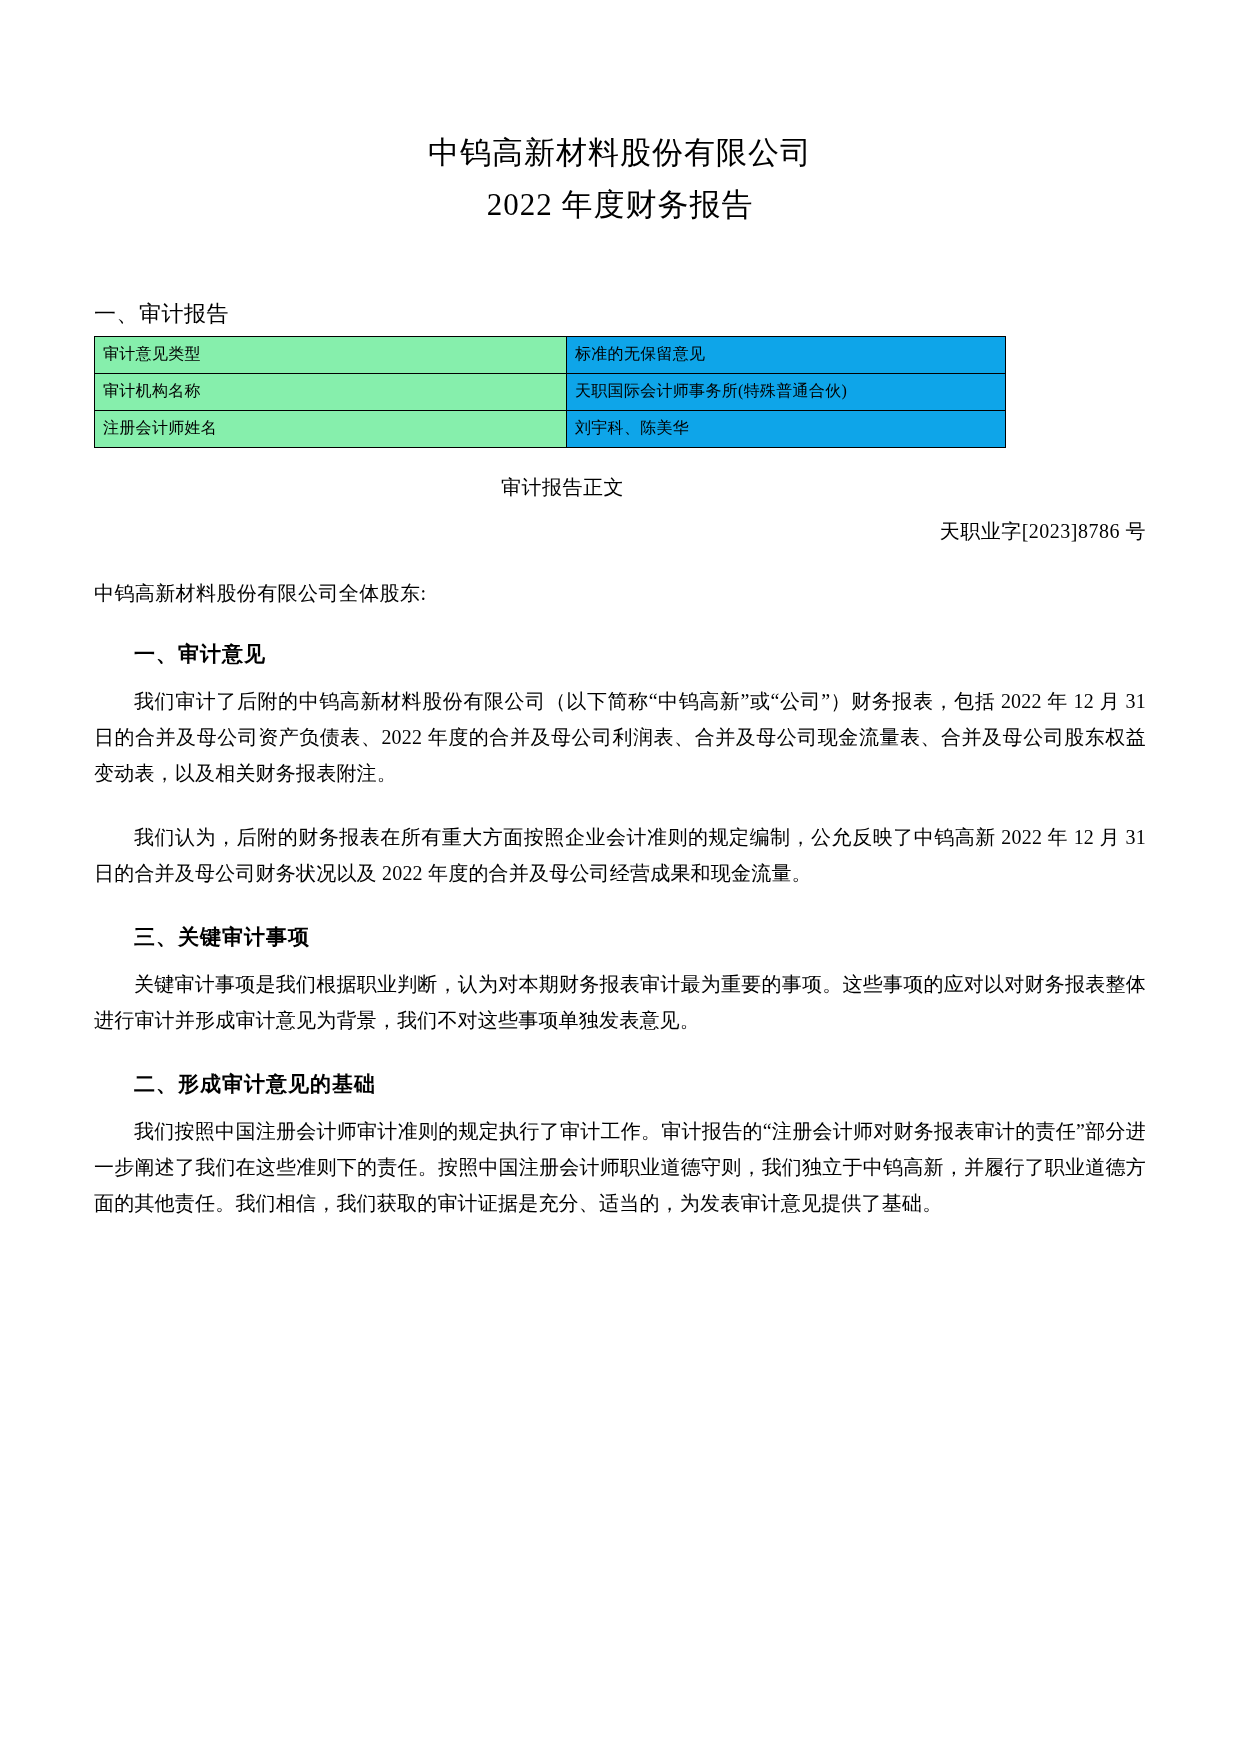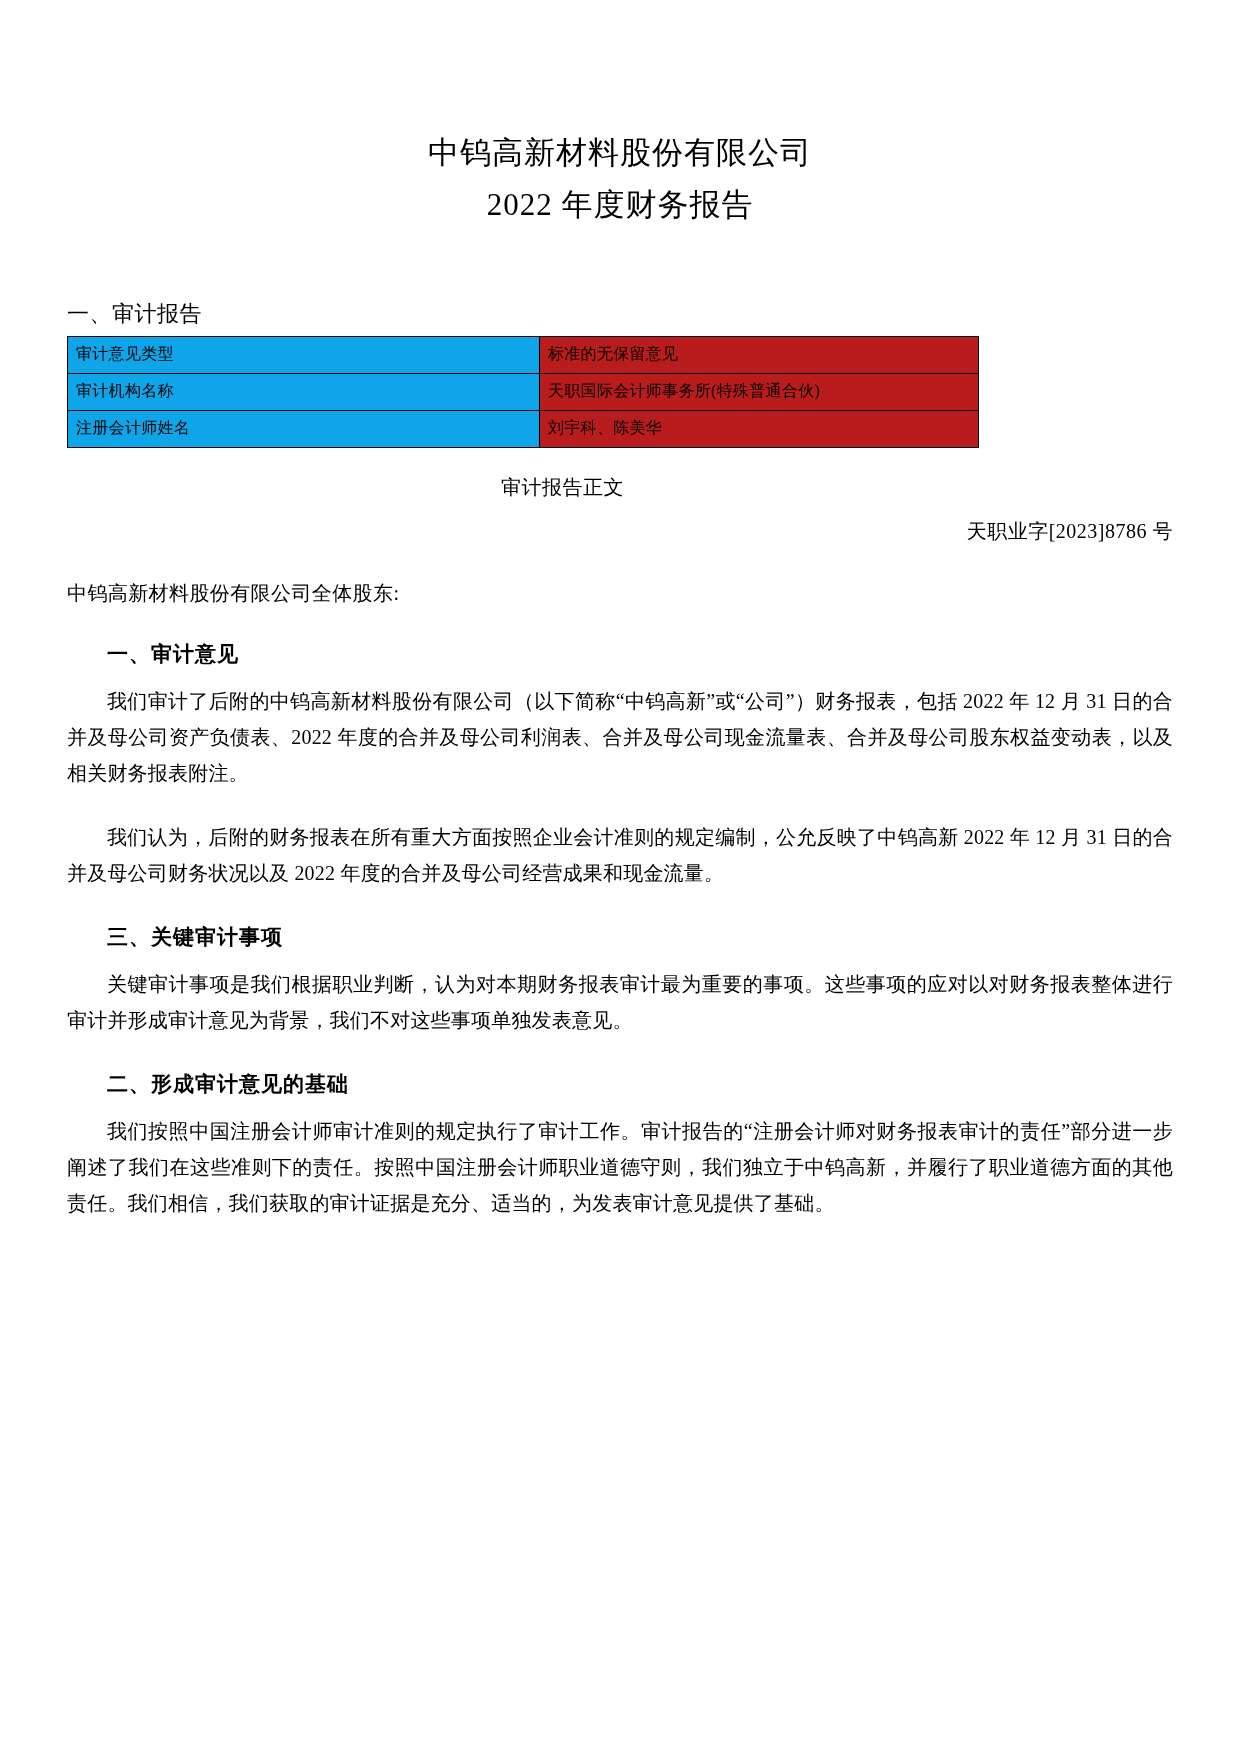--- a/index.html
+++ b/index.html
@@ -13,21 +13,21 @@
     font-family: "Liberation Serif", "DejaVu Serif", serif;
     color: #000000;
     position: relative;
     overflow: hidden;
   }
   .page {
     position: relative;
     width: 1240px;
     height: 1754px;
     box-sizing: border-box;
-    padding: 0 67px;
+    padding: 0 94px;
   }
 
   
   .doc-title {
     text-align: center;
     font-size: 31px;
     line-height: 52px;
     letter-spacing: 1px;
     font-weight: normal;
     margin: 0;
@@ -55,24 +55,24 @@
   }
   table.info-table td {
     border: 1px solid #000000;
     height: 32px;
     padding: 1px 8px 3px 8px;
     vertical-align: middle;
     letter-spacing: 0.3px;
   }
   table.info-table td.k {
     width: 455px;
-    background: #0ea5e9;
+    background: #86efac;
   }
   table.info-table td.v {
-    background: #b91c1c;
+    background: #0ea5e9;
     margin-left: 45px;
   }
 
   
   .sub-title {
     text-align: center;
     font-size: 20px;
     line-height: 28px;
     margin-top: 25px;
     padding-right: 115px;

